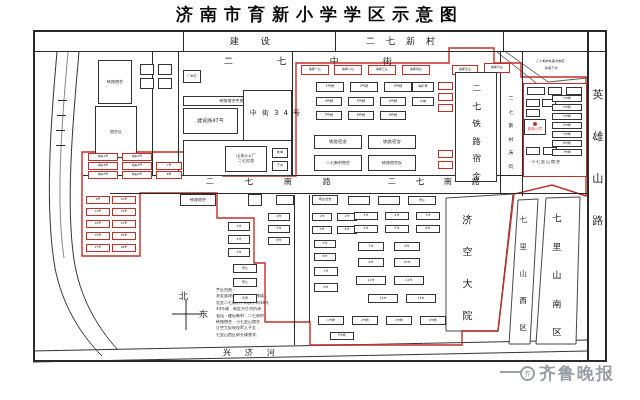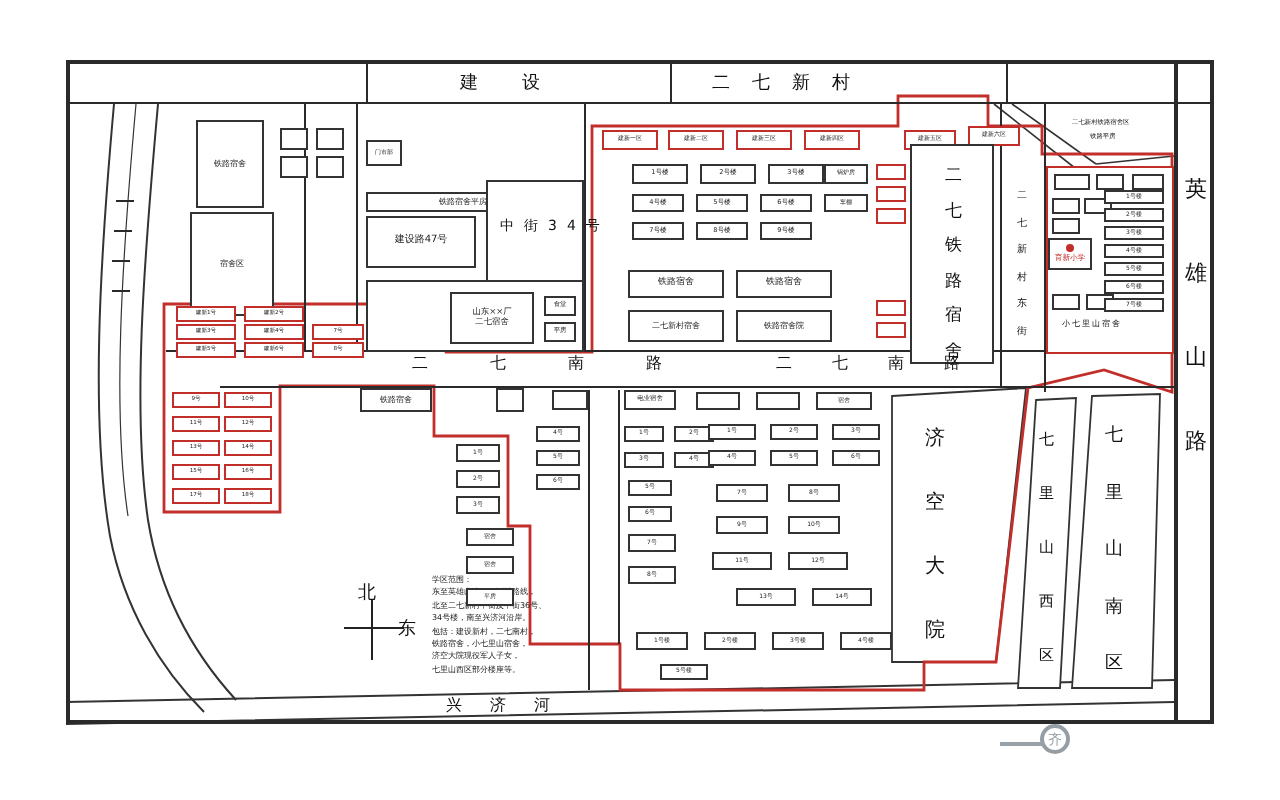--- a/index.html
+++ b/index.html
@@ -23,20 +23,21 @@
   .wm .circ{width:15px;height:15px;border:2px solid #8b939b;border-radius:50%;box-sizing:border-box;
             display:flex;align-items:center;justify-content:center;font-size:7px;color:#8b939b;}
   .wm .txt{font-size:17px;font-weight:bold;letter-spacing:2px;}
   svg{position:absolute;left:0;top:0;}
 </style>
 </head>
 <body>
 
 <div id="stage">
 
+  <div class="title">济南市育新小学学区示意图</div>
 
   <svg width="640" height="400" viewBox="0 0 640 400">
 
     <g stroke="#333" fill="none" stroke-width="1">
       <path d="M57,52 C50,130 45,210 55,268 C62,304 80,334 102,356"></path>
       <path d="M79,52 C72,130 66,205 74,260 C80,297 96,326 118,350"></path>
       <path d="M68,52 C61,130 56,205 64,258" stroke-width="0.6"></path>
     </g>
 
     <g stroke="#333" fill="none" stroke-width="0.8">
@@ -68,20 +69,21 @@
 东至英雄山路，西至铁路线，
 北至二七新村中街及中街36号、
 34号楼，南至兴济河沿岸。
 包括：建设新村，二七南村，
 铁路宿舍，小七里山宿舍，
 济空大院现役军人子女，
 七里山西区部分楼座等。</div>
 
   <div class="wm" style="left:520px;top:362px;">
     <span class="circ">齐</span>
+    <span class="txt">齐鲁晚报</span>
   </div>
   <div class="ln gray" style="left:500px;top:371px;width:22px;height:1.5px;"></div>
 
 <div class="ln" style="left: 33px; top: 30px; width: 573px; height: 1.5px;"></div>
     <div class="ln" style="left: 33px; top: 360px; width: 574px; height: 1.5px;"></div>
     <div class="ln" style="left: 33px; top: 30px; width: 1.5px; height: 332px;"></div>
     <div class="ln" style="left: 587px; top: 30px; width: 1.5px; height: 332px;"></div>
     <div class="ln" style="left: 605px; top: 30px; width: 1.5px; height: 332px;"></div>
     <div class="ln" style="left: 33px; top: 51px; width: 573px; height: 1px;"></div>
     <div class="ln" style="left: 183px; top: 30px; width: 1px; height: 21px;"></div>
@@ -214,21 +216,22 @@
     <div class="block" style="left: 406px; top: 294px; width: 30px; height: 9px; font-size: 3px;">14号</div>
     <div class="block" style="left: 318px; top: 316px; width: 26px; height: 9px; font-size: 3px;">1号楼</div>
     <div class="block" style="left: 352px; top: 316px; width: 26px; height: 9px; font-size: 3px;">2号楼</div>
     <div class="block" style="left: 386px; top: 316px; width: 26px; height: 9px; font-size: 3px;">3号楼</div>
     <div class="block" style="left: 420px; top: 316px; width: 26px; height: 9px; font-size: 3px;">4号楼</div>
     <div class="block" style="left: 330px; top: 332px; width: 24px; height: 8px; font-size: 3px;">5号楼</div>
     <div class="block" style="left: 233px; top: 264px; width: 24px; height: 9px; font-size: 3px;">宿舍</div>
     <div class="block" style="left: 233px; top: 278px; width: 24px; height: 9px; font-size: 3px;">宿舍</div>
     <div class="block" style="left: 233px; top: 294px; width: 24px; height: 9px; font-size: 3px;">平房</div>
     <div class="hl" style="left: 230px; top: 35px; font-size: 9px; letter-spacing: 22px;">建设</div>
-    <div class="hl" style="left: 356px; top: 35px; font-size: 9px; letter-spacing: 11px;">二七新村</div>
+    <div class="hl" style="left: 366px; top: 35px; font-size: 9px; letter-spacing: 11px;">二七新村</div>
+    <div class="hl" style="left: 224px; top: 55px; font-size: 9px; letter-spacing: 44px;">二七中街</div>
     <div class="hl" style="left: 206px; top: 176px; font-size: 8px; letter-spacing: 31px;">二七南路</div>
     <div class="hl" style="left: 388px; top: 176px; font-size: 8px; letter-spacing: 20px;">二七南路</div>
     <div class="hl" style="left: 223px; top: 347px; font-size: 8px; letter-spacing: 14px;">兴济河</div>
     <div class="hl" style="left: 250px; top: 108px; font-size: 7px; letter-spacing: 5px;">中街34号</div>
     <div class="hl" style="left: 531px; top: 159px; font-size: 4px; letter-spacing: 1px;">小七里山宿舍</div>
     <div class="hl" style="left: 536px; top: 59px; font-size: 3.2px; letter-spacing: 0px;">二七新村铁路宿舍区</div>
     <div class="hl" style="left: 545px; top: 66px; font-size: 3.2px; letter-spacing: 0px;">铁路平房</div>
     <div class="hl" style="left: 179px; top: 290px; font-size: 9px; letter-spacing: 0px;">北</div>
     <div class="hl" style="left: 199px; top: 308px; font-size: 9px; letter-spacing: 0px;">东</div>
     <div class="vl" style="left: 591px; top: 74px; font-size: 11px; line-height: 42px; width: 14px;">

